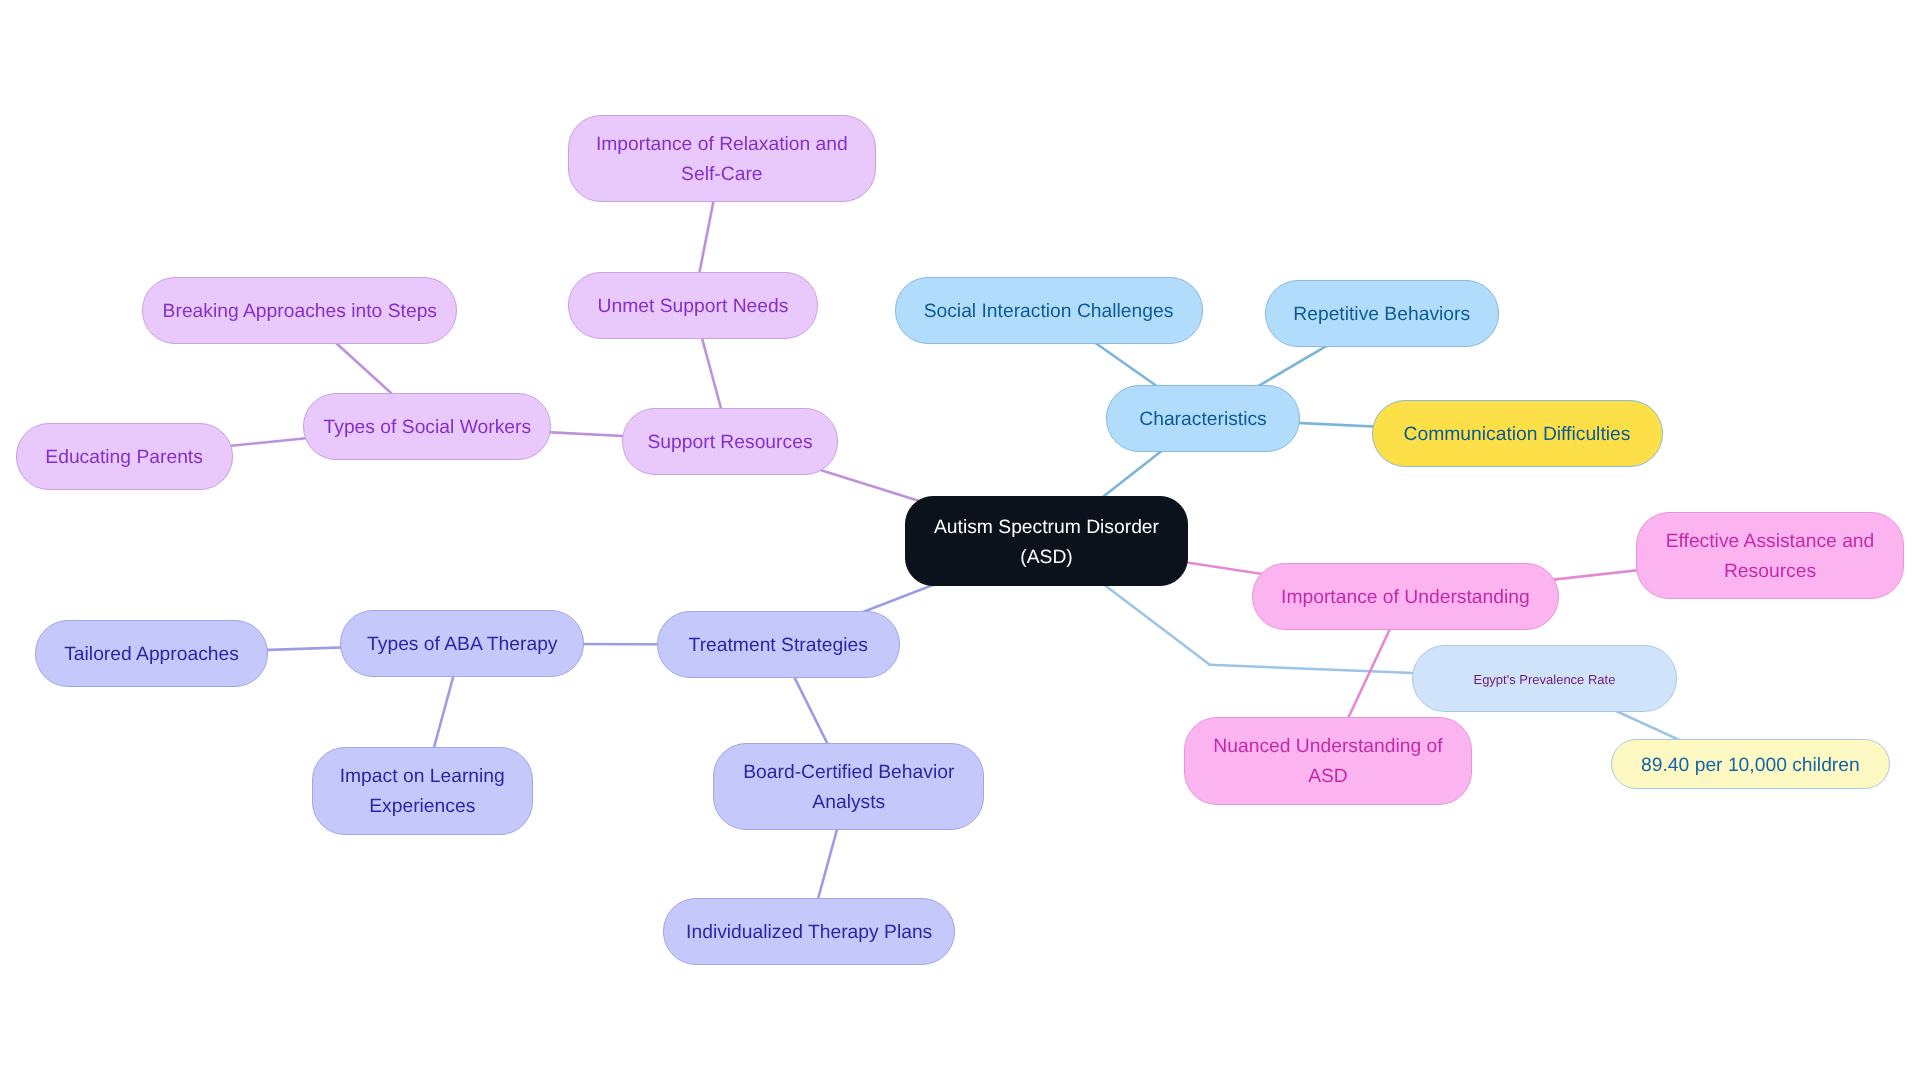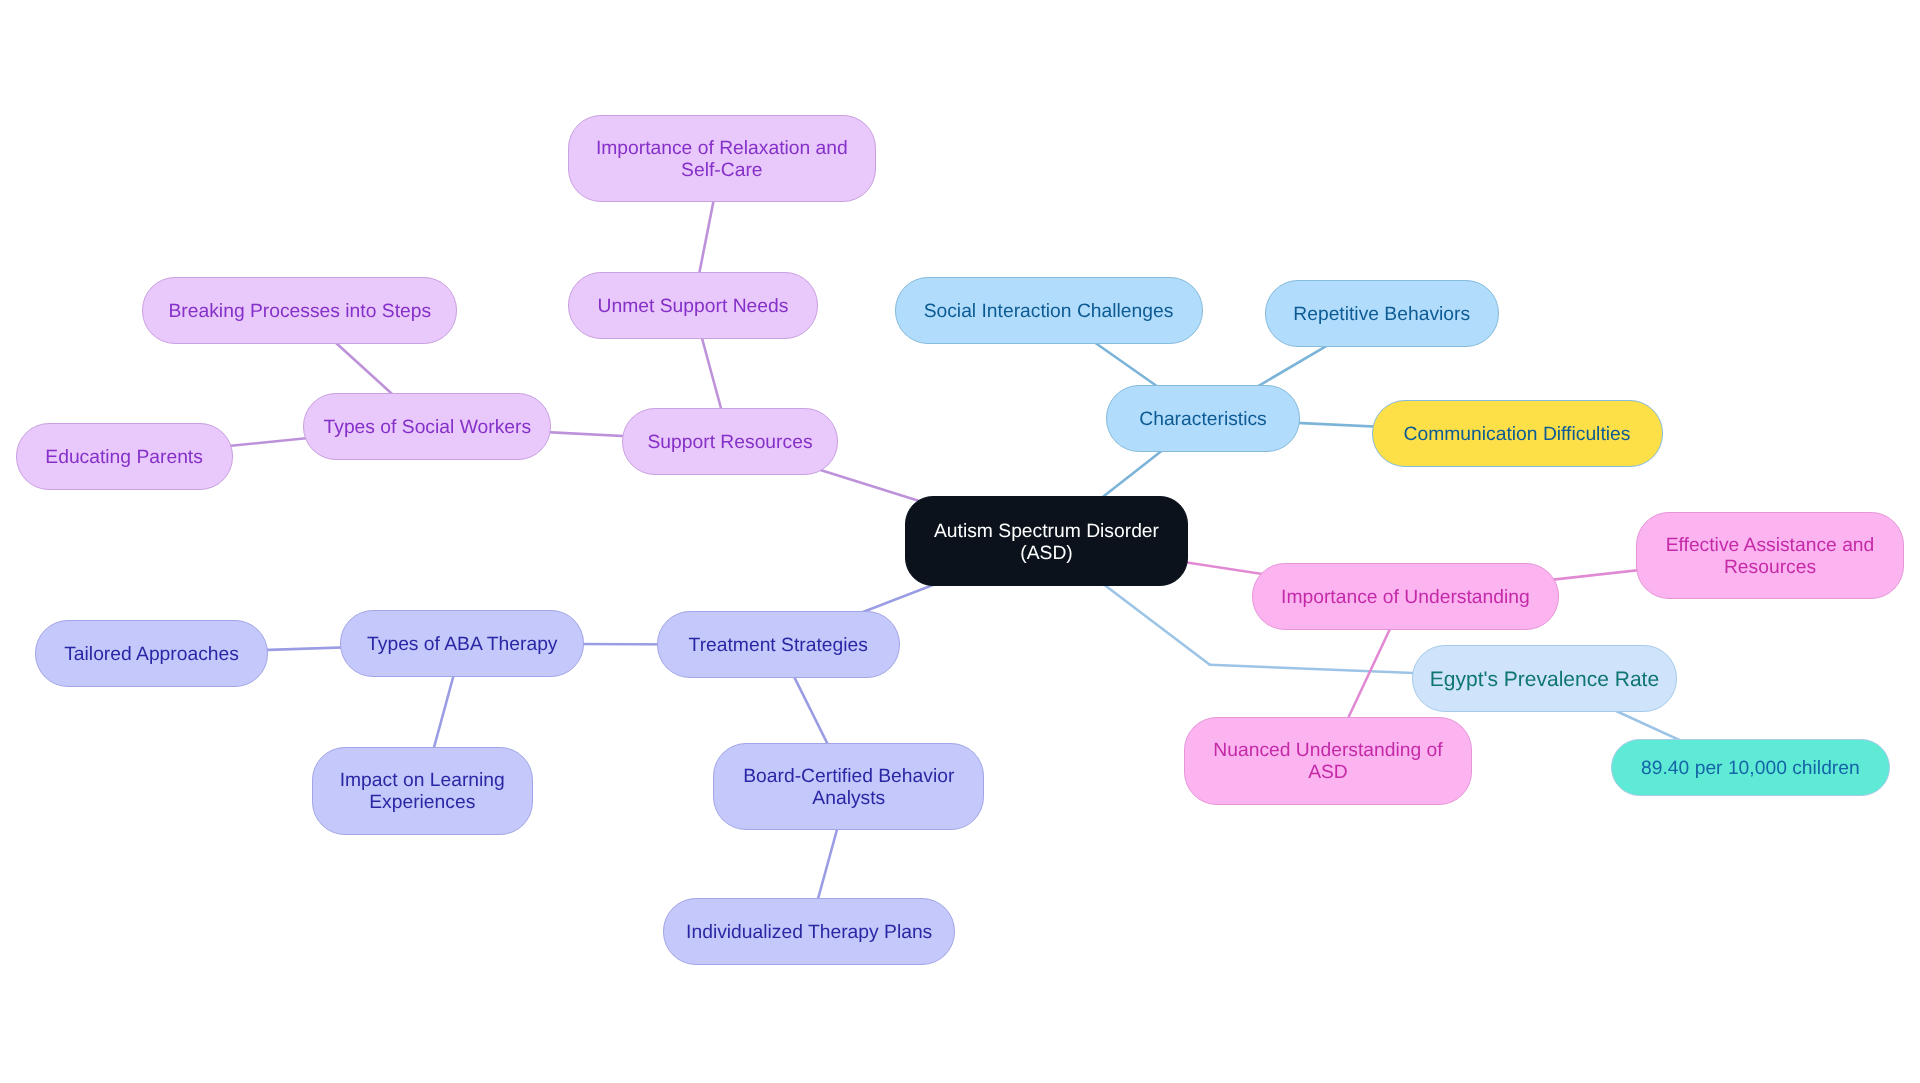--- a/index.html
+++ b/index.html
@@ -3,21 +3,21 @@
 <meta charset="utf-8">
 <title>Autism Spectrum Disorder (ASD) Mind Map</title>
 <style>
   html,body{margin:0;padding:0;background:#ffffff;}
   body{width:1920px;height:1083px;overflow:hidden;
        font-family:"Liberation Sans",sans-serif;-webkit-font-smoothing:antialiased;}
   #canvas{position:relative;width:1920px;height:1083px;background:#ffffff;}
   svg.edges{position:absolute;left:0;top:0;width:1920px;height:1083px;pointer-events:none;}
   .node{position:absolute;box-sizing:border-box;display:flex;align-items:center;
         justify-content:center;text-align:center;}
-  .node .lbl{display:block;line-height:22px;white-space:pre-line;position:relative;top:1.5px;
+  .node .lbl{display:block;line-height:30px;white-space:pre-line;position:relative;top:1.5px;
              -webkit-font-smoothing:antialiased;text-rendering:geometricPrecision;
              transform:translateZ(0);}
 </style>
 </head>
 <body style="background: rgb(255, 255, 255);">
 
 <div id="canvas">
   <svg class="edges" id="edge-layer" viewBox="0 0 1920 1083" width="1920" height="1083">
     <path class="edge" d="M1046.5,541.0 L1203.0,418.5" stroke="#7bb4d8" stroke-width="2.6" fill="none" stroke-linecap="round"></path>
     <path class="edge" d="M1203.0,418.5 L1048.5,310.0" stroke="#7bb4d8" stroke-width="2.6" fill="none" stroke-linecap="round"></path>
@@ -65,21 +65,21 @@
     <span class="lbl">Unmet Support Needs</span>
   </div>
   <div class="node" style="left: 567.6px; top: 114.8px; width: 308.5px; height: 87.5px; background: rgb(233, 200, 251); border: 1px solid rgb(201, 160, 224); border-radius: 33px; color: rgb(133, 48, 200); font-size: 19.3px;">
     <span class="lbl">Importance of Relaxation and
 Self-Care</span>
   </div>
   <div class="node" style="left: 303.3px; top: 392.5px; width: 248px; height: 67px; background: rgb(233, 200, 251); border: 1px solid rgb(201, 160, 224); border-radius: 33px; color: rgb(133, 48, 200); font-size: 19.3px;">
     <span class="lbl">Types of Social Workers</span>
   </div>
   <div class="node" style="left: 142.3px; top: 276.5px; width: 315px; height: 67px; background: rgb(233, 200, 251); border: 1px solid rgb(201, 160, 224); border-radius: 33px; color: rgb(133, 48, 200); font-size: 19.3px;">
-    <span class="lbl">Breaking Processes into Steps</span>
+    <span class="lbl">Breaking Approaches into Steps</span>
   </div>
   <div class="node" style="left: 15.6px; top: 423px; width: 217px; height: 67px; background: rgb(233, 200, 251); border: 1px solid rgb(201, 160, 224); border-radius: 33px; color: rgb(133, 48, 200); font-size: 19.3px;">
     <span class="lbl">Educating Parents</span>
   </div>
   <div class="node" style="left: 656.5px; top: 611.3px; width: 243.5px; height: 67px; background: rgb(197, 200, 250); border: 1px solid rgb(163, 166, 230); border-radius: 33px; color: rgb(42, 39, 165); font-size: 19.3px;">
     <span class="lbl">Treatment Strategies</span>
   </div>
   <div class="node" style="left: 340.4px; top: 610px; width: 243.8px; height: 67px; background: rgb(197, 200, 250); border: 1px solid rgb(163, 166, 230); border-radius: 33px; color: rgb(42, 39, 165); font-size: 19.3px;">
     <span class="lbl">Types of ABA Therapy</span>
   </div>
@@ -90,24 +90,24 @@
     <span class="lbl">Impact on Learning
 Experiences</span>
   </div>
   <div class="node" style="left: 713.3px; top: 742.8px; width: 271px; height: 87.5px; background: rgb(197, 200, 250); border: 1px solid rgb(163, 166, 230); border-radius: 33px; color: rgb(42, 39, 165); font-size: 19.3px;">
     <span class="lbl">Board-Certified Behavior
 Analysts</span>
   </div>
   <div class="node" style="left: 663.2px; top: 897.5px; width: 292px; height: 67px; background: rgb(197, 200, 250); border: 1px solid rgb(163, 166, 230); border-radius: 33px; color: rgb(42, 39, 165); font-size: 19.3px; text-align: right;">
     <span class="lbl">Individualized Therapy Plans</span>
   </div>
-  <div class="node" style="left: 1411.8px; top: 644.8px; width: 265.3px; height: 67px; background: rgb(207, 227, 251); border: 1px solid rgb(166, 203, 233); border-radius: 33px; color: #0f766e; font-size: 21px;">
+  <div class="node" style="left: 1411.8px; top: 644.8px; width: 265.3px; height: 67px; background: rgb(207, 227, 251); border: 1px solid rgb(166, 203, 233); border-radius: 33px; color: #701a75; font-size: 13px;">
     <span class="lbl">Egypt's Prevalence Rate</span>
   </div>
-  <div class="node" style="left: 1610.9px; top: 739px; width: 279px; height: 57px; background: #5eead4; border: 1px solid rgb(166, 203, 233); border-radius: 33px; color: rgb(20, 100, 168); font-size: 19.3px;">
+  <div class="node" style="left: 1610.9px; top: 739px; width: 279px; height: 50px; background: #fef9c3; border: 1px solid rgb(166, 203, 233); border-radius: 33px; color: rgb(20, 100, 168); font-size: 19.3px;">
     <span class="lbl">89.40 per 10,000 children</span>
   </div>
   <div class="node" style="left: 1252px; top: 562.5px; width: 306.8px; height: 67px; background: rgb(252, 180, 240); border: 1px solid rgb(231, 149, 217); border-radius: 33px; color: rgb(196, 42, 168); font-size: 19.3px;">
     <span class="lbl">Importance of Understanding</span>
   </div>
   <div class="node" style="left: 1635.6px; top: 511.7px; width: 268.8px; height: 87.5px; background: rgb(252, 180, 240); border: 1px solid rgb(231, 149, 217); border-radius: 33px; color: rgb(196, 42, 168); font-size: 19.3px;">
     <span class="lbl">Effective Assistance and
 Resources</span>
   </div>
   <div class="node" style="left: 1183.9px; top: 717.2px; width: 288.2px; height: 87.5px; background: rgb(252, 180, 240); border: 1px solid rgb(231, 149, 217); border-radius: 33px; color: rgb(196, 42, 168); font-size: 19.3px;">

